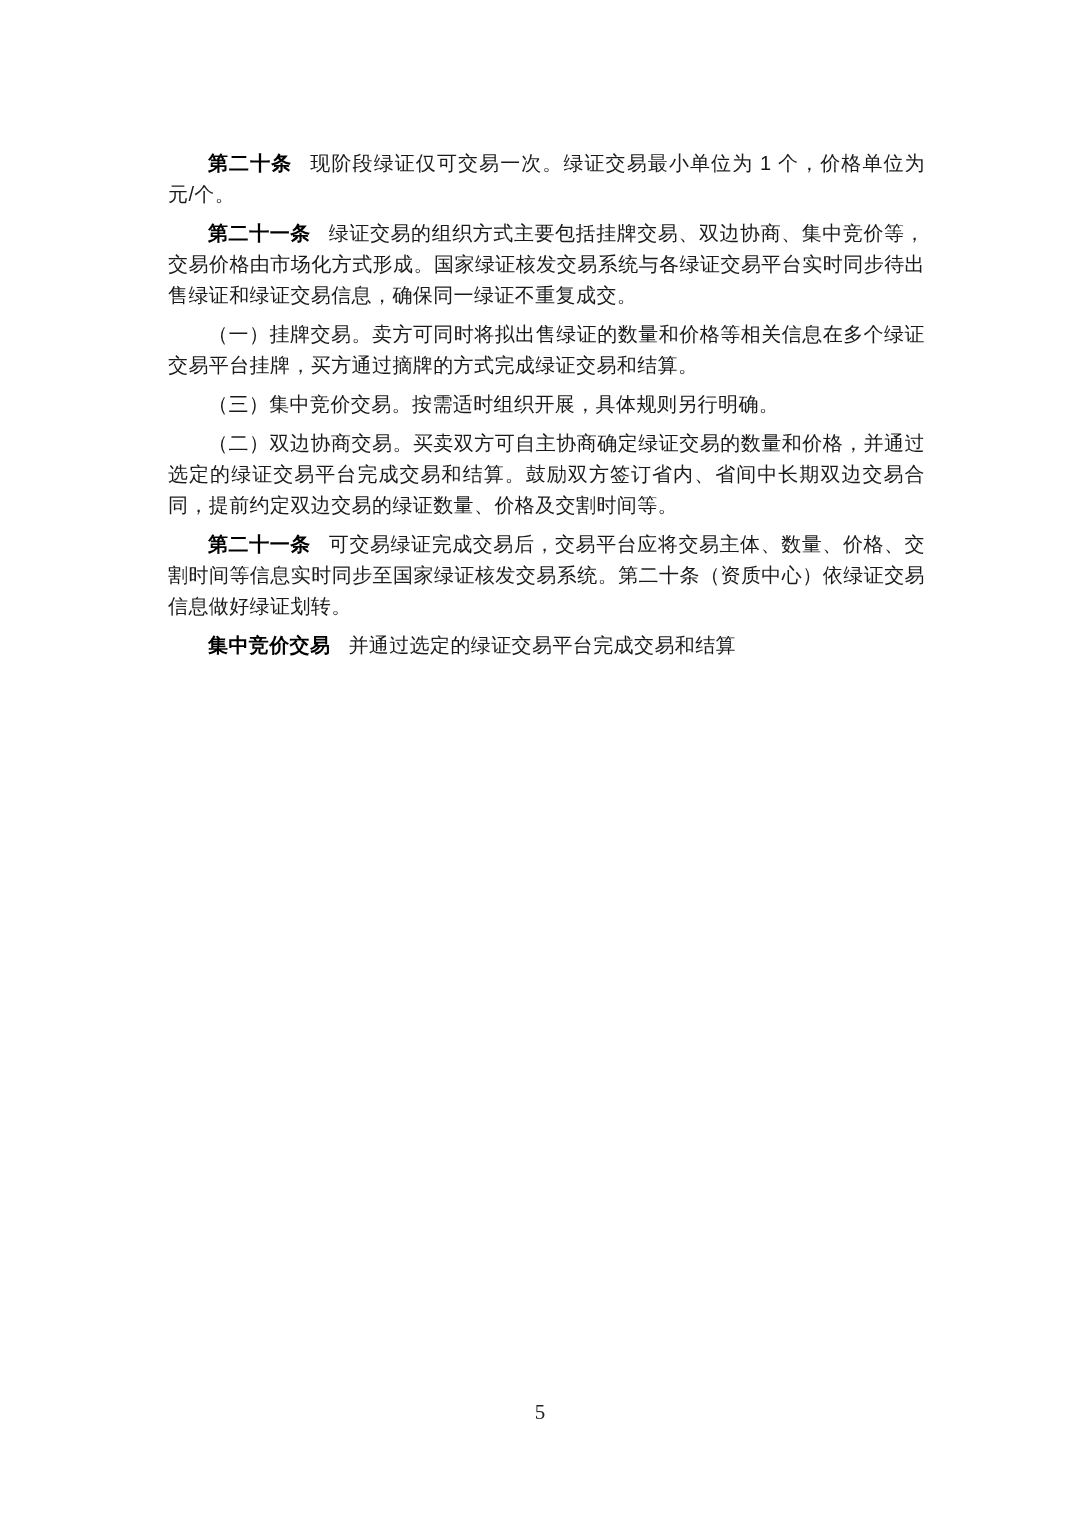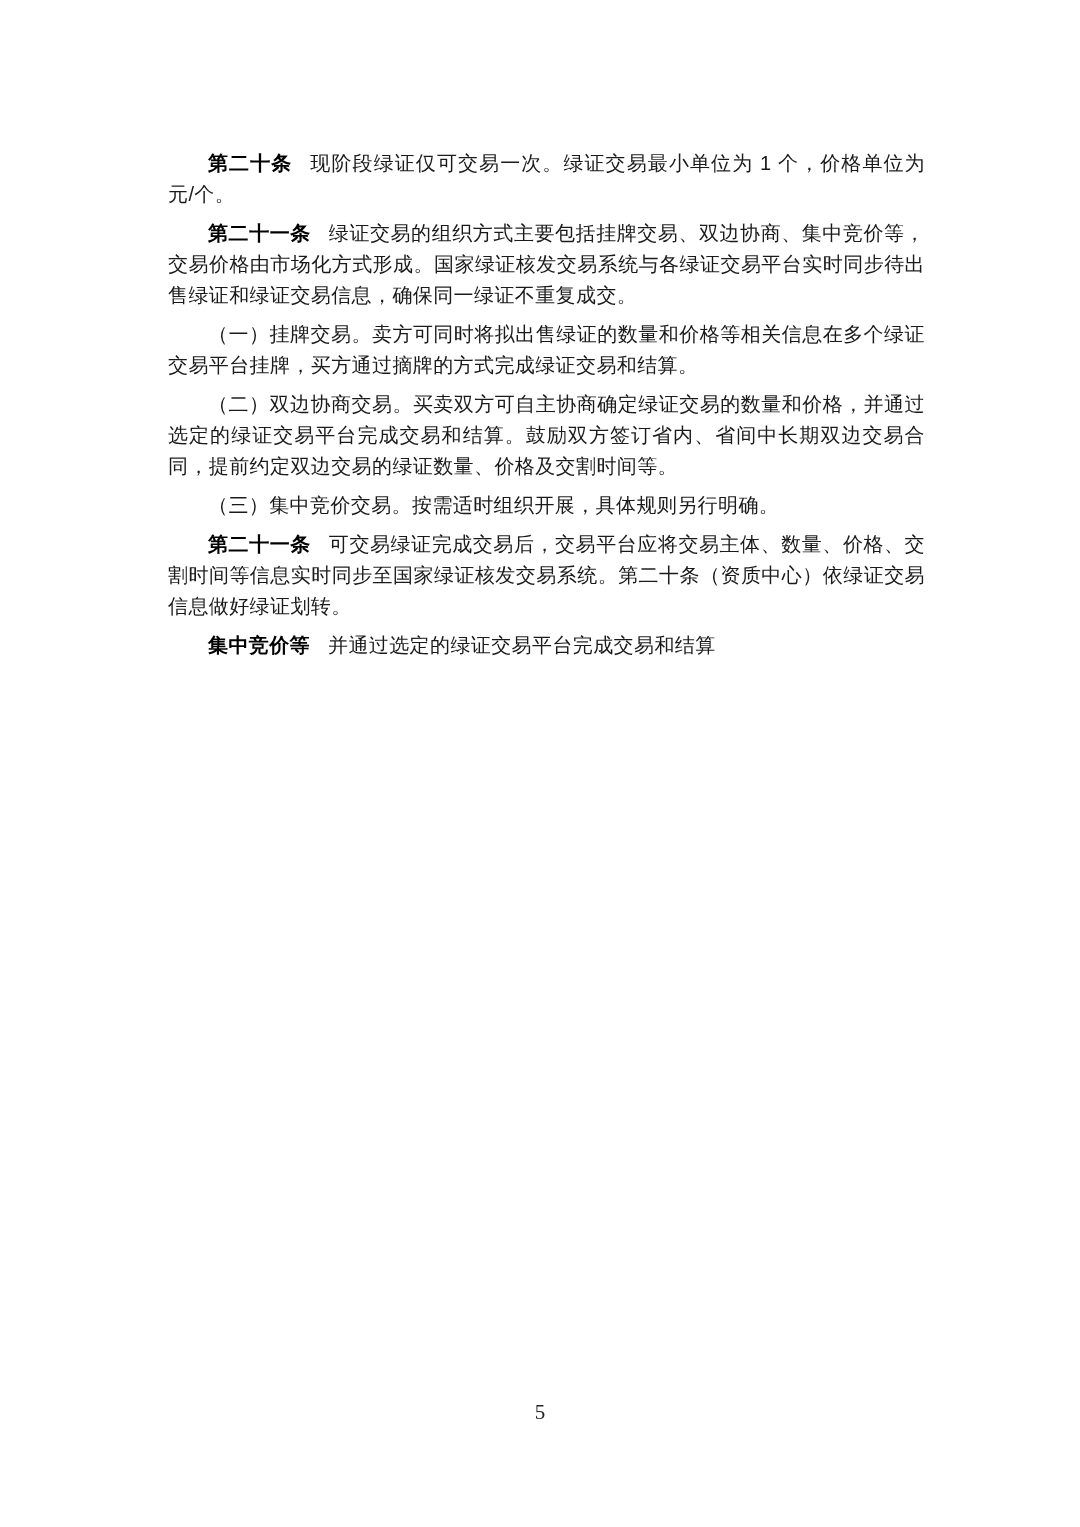--- a/index.html
+++ b/index.html
@@ -59,26 +59,26 @@
 <div class="page">
 
   <div class="body-text">
 
     <p class="para"><span class="term">第二十条</span><span>现阶段绿证仅可交易一次。绿证交易最小单位为 1 个，价格单位为元/个。</span></p>
 
     <p class="para"><span class="term">第二十一条</span><span>绿证交易的组织方式主要包括挂牌交易、双边协商、集中竞价等，交易价格由市场化方式形成。国家绿证核发交易系统与各绿证交易平台实时同步待出售绿证和绿证交易信息，确保同一绿证不重复成交。</span></p>
 
     <p class="para"><span>（一）挂牌交易。卖方可同时将拟出售绿证的数量和价格等相关信息在多个绿证交易平台挂牌，买方通过摘牌的方式完成绿证交易和结算。</span></p>
 
+    <p class="para"><span>（三）集中竞价交易。按需适时组织开展，具体规则另行明确。</span></p>
+
     <p class="para"><span>（二）双边协商交易。买卖双方可自主协商确定绿证交易的数量和价格，并通过选定的绿证交易平台完成交易和结算。鼓励双方签订省内、省间中长期双边交易合同，提前约定双边交易的绿证数量、价格及交割时间等。</span></p>
-
-    <p class="para"><span>（三）集中竞价交易。按需适时组织开展，具体规则另行明确。</span></p>
 
     <p class="para"><span class="term">第二十一条</span><span>可交易绿证完成交易后，交易平台应将交易主体、数量、价格、交割时间等信息实时同步至国家绿证核发交易系统。第二十条（资质中心）依绿证交易信息做好绿证划转。</span></p>
 
 
-    <p class="para"><span class="term">集中竞价等</span><span>并通过选定的绿证交易平台完成交易和结算</span></p>
+    <p class="para"><span class="term">集中竞价交易</span><span>并通过选定的绿证交易平台完成交易和结算</span></p>
 
   </div>
 
   <div class="page-number">5</div>
 
 </div>
 
 </body></html>

